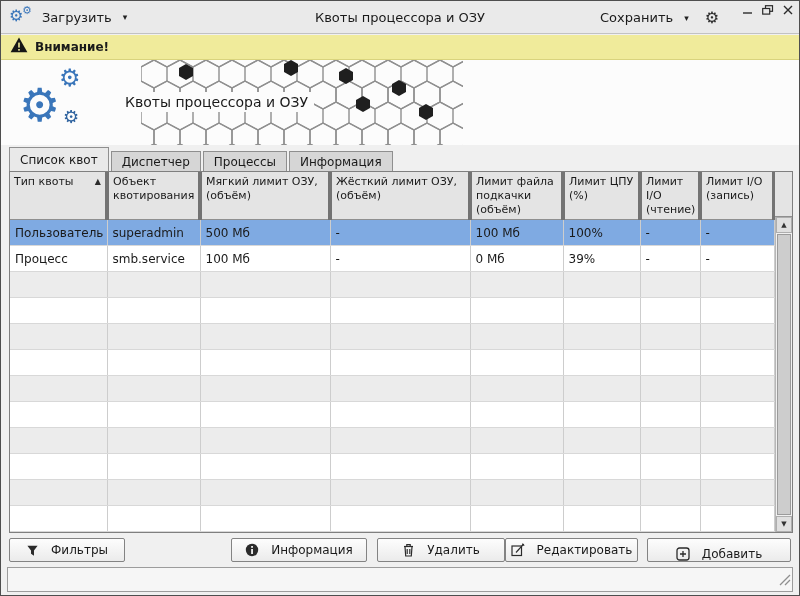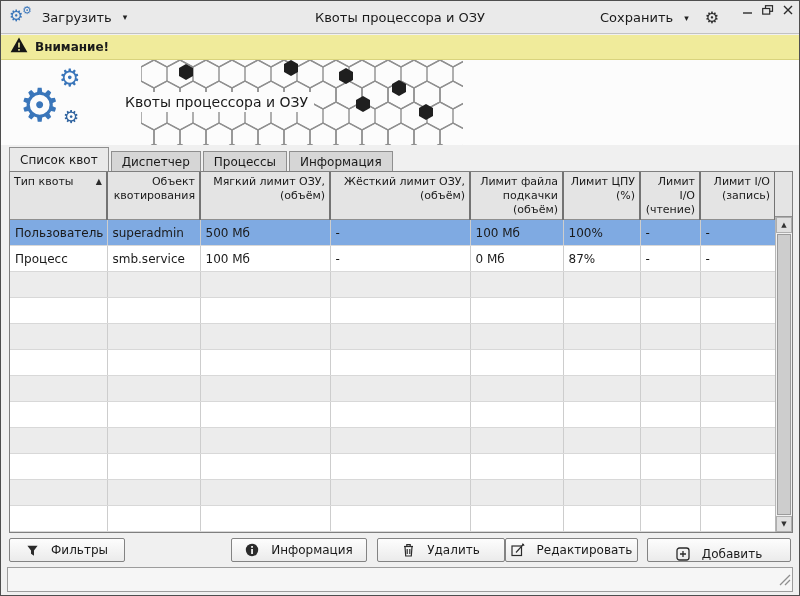--- a/index.html
+++ b/index.html
@@ -37,21 +37,21 @@
 
   
   .tabs { position:absolute; left:8px; top:146px; height:24px; display:flex; align-items:flex-end; z-index:3; }
   .tab { border:1px solid #8f8f8f; border-bottom:none; background:#d6d6d6; height:20px; padding:0 10px; font-size:12px; display:flex; align-items:center; margin-right:2px; }
   .tab.active { background:#e9e9e9; height:24px; position:relative; z-index:4; }
 
   
   .panel { position:absolute; left:8px; top:170px; width:784px; height:362px; border:1px solid #7f7f7f; background:#ffffff; overflow:hidden; z-index:2; }
   table.quota { border-collapse:collapse; table-layout:fixed; width:766px; }
   .c0{width:97px} .c1{width:93px} .c2{width:130px} .c3{width:140px} .c4{width:93px} .c5{width:77px} .c6{width:60px} .c7{width:auto}
-  table.quota th { height:45px; background:#e4e4e4; border-right:2px solid #737373; border-bottom:1px solid #8f8f8f; font-weight:normal; font-size:11px; text-align:right; vertical-align:top; padding:3px 4px; line-height:1.25; }
+  table.quota th { height:45px; background:#e4e4e4; border-right:4px solid #737373; border-bottom:1px solid #8f8f8f; font-weight:normal; font-size:11px; text-align:left; vertical-align:top; padding:3px 4px; line-height:1.25; }
   .thw { display:flex; justify-content:space-between; align-items:flex-start; gap:2px; }
   .sort { font-size:8px; color:#2b2b2b; margin-top:2px; flex:none; }
   table.quota td { height:26px; font-size:12px; padding:0 5px; border-right:1px solid #cdcdcd; border-bottom:1px solid #d8d8d8; white-space:nowrap; overflow:hidden; }
   tbody tr:nth-child(odd) { background:#ececec; }
   tbody tr:nth-child(even) { background:#ffffff; }
   tbody tr.selected { background:#7faae2; }
   .hdr-corner { position:absolute; right:0; top:0; width:17px; height:45px; background:#e4e4e4; border-bottom:1px solid #8f8f8f; }
 
   
   .vscroll { position:absolute; right:0; top:45px; bottom:0; width:17px; background:#f1f1f1; border-left:1px solid #b7b7b7; }
@@ -224,21 +224,21 @@
             <td class="c5">100%</td>
             <td class="c6">-</td>
             <td class="c7">-</td>
           </tr>
           <tr>
             <td class="c0">Процесс</td>
             <td class="c1">smb.service</td>
             <td class="c2">100 Мб</td>
             <td class="c3">-</td>
             <td class="c4">0 Мб</td>
-            <td class="c5">87%</td>
+            <td class="c5">39%</td>
             <td class="c6">-</td>
             <td class="c7">-</td>
           </tr>
           <tr class="empty">
             <td class="c0">&nbsp;</td>
             <td class="c1">&nbsp;</td>
             <td class="c2">&nbsp;</td>
             <td class="c3">&nbsp;</td>
             <td class="c4">&nbsp;</td>
             <td class="c5">&nbsp;</td>

